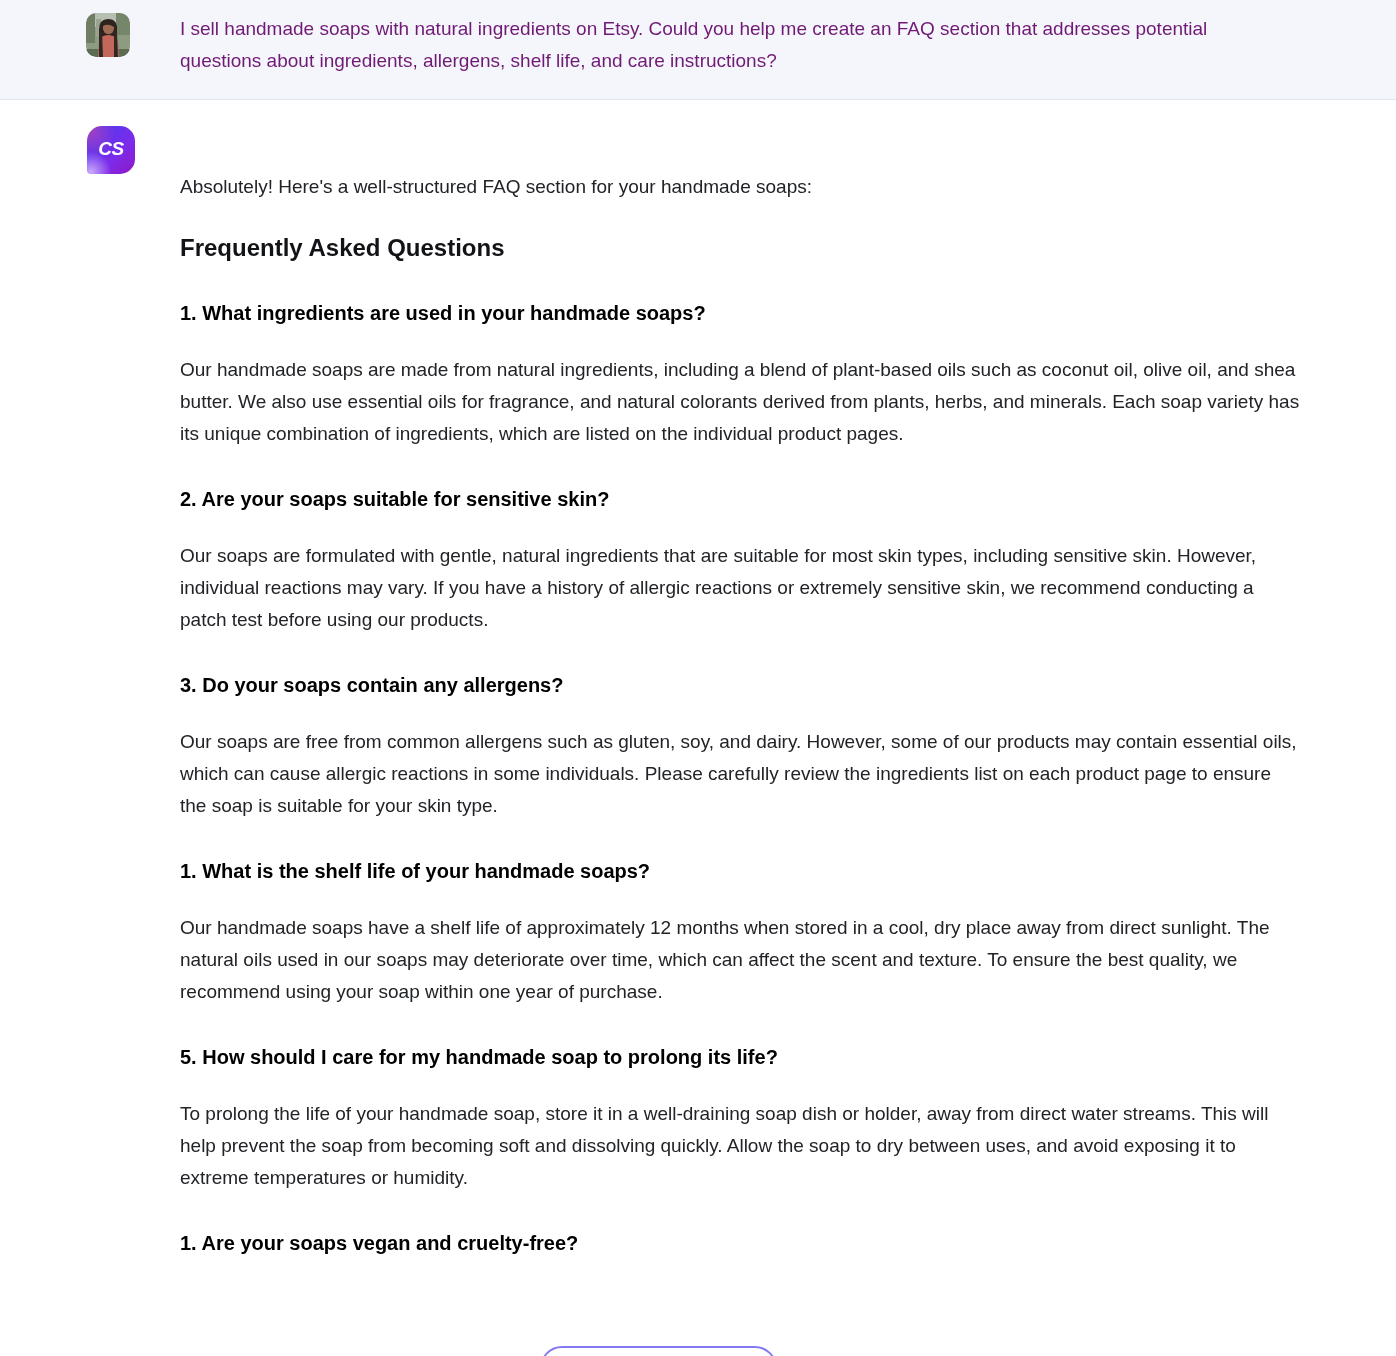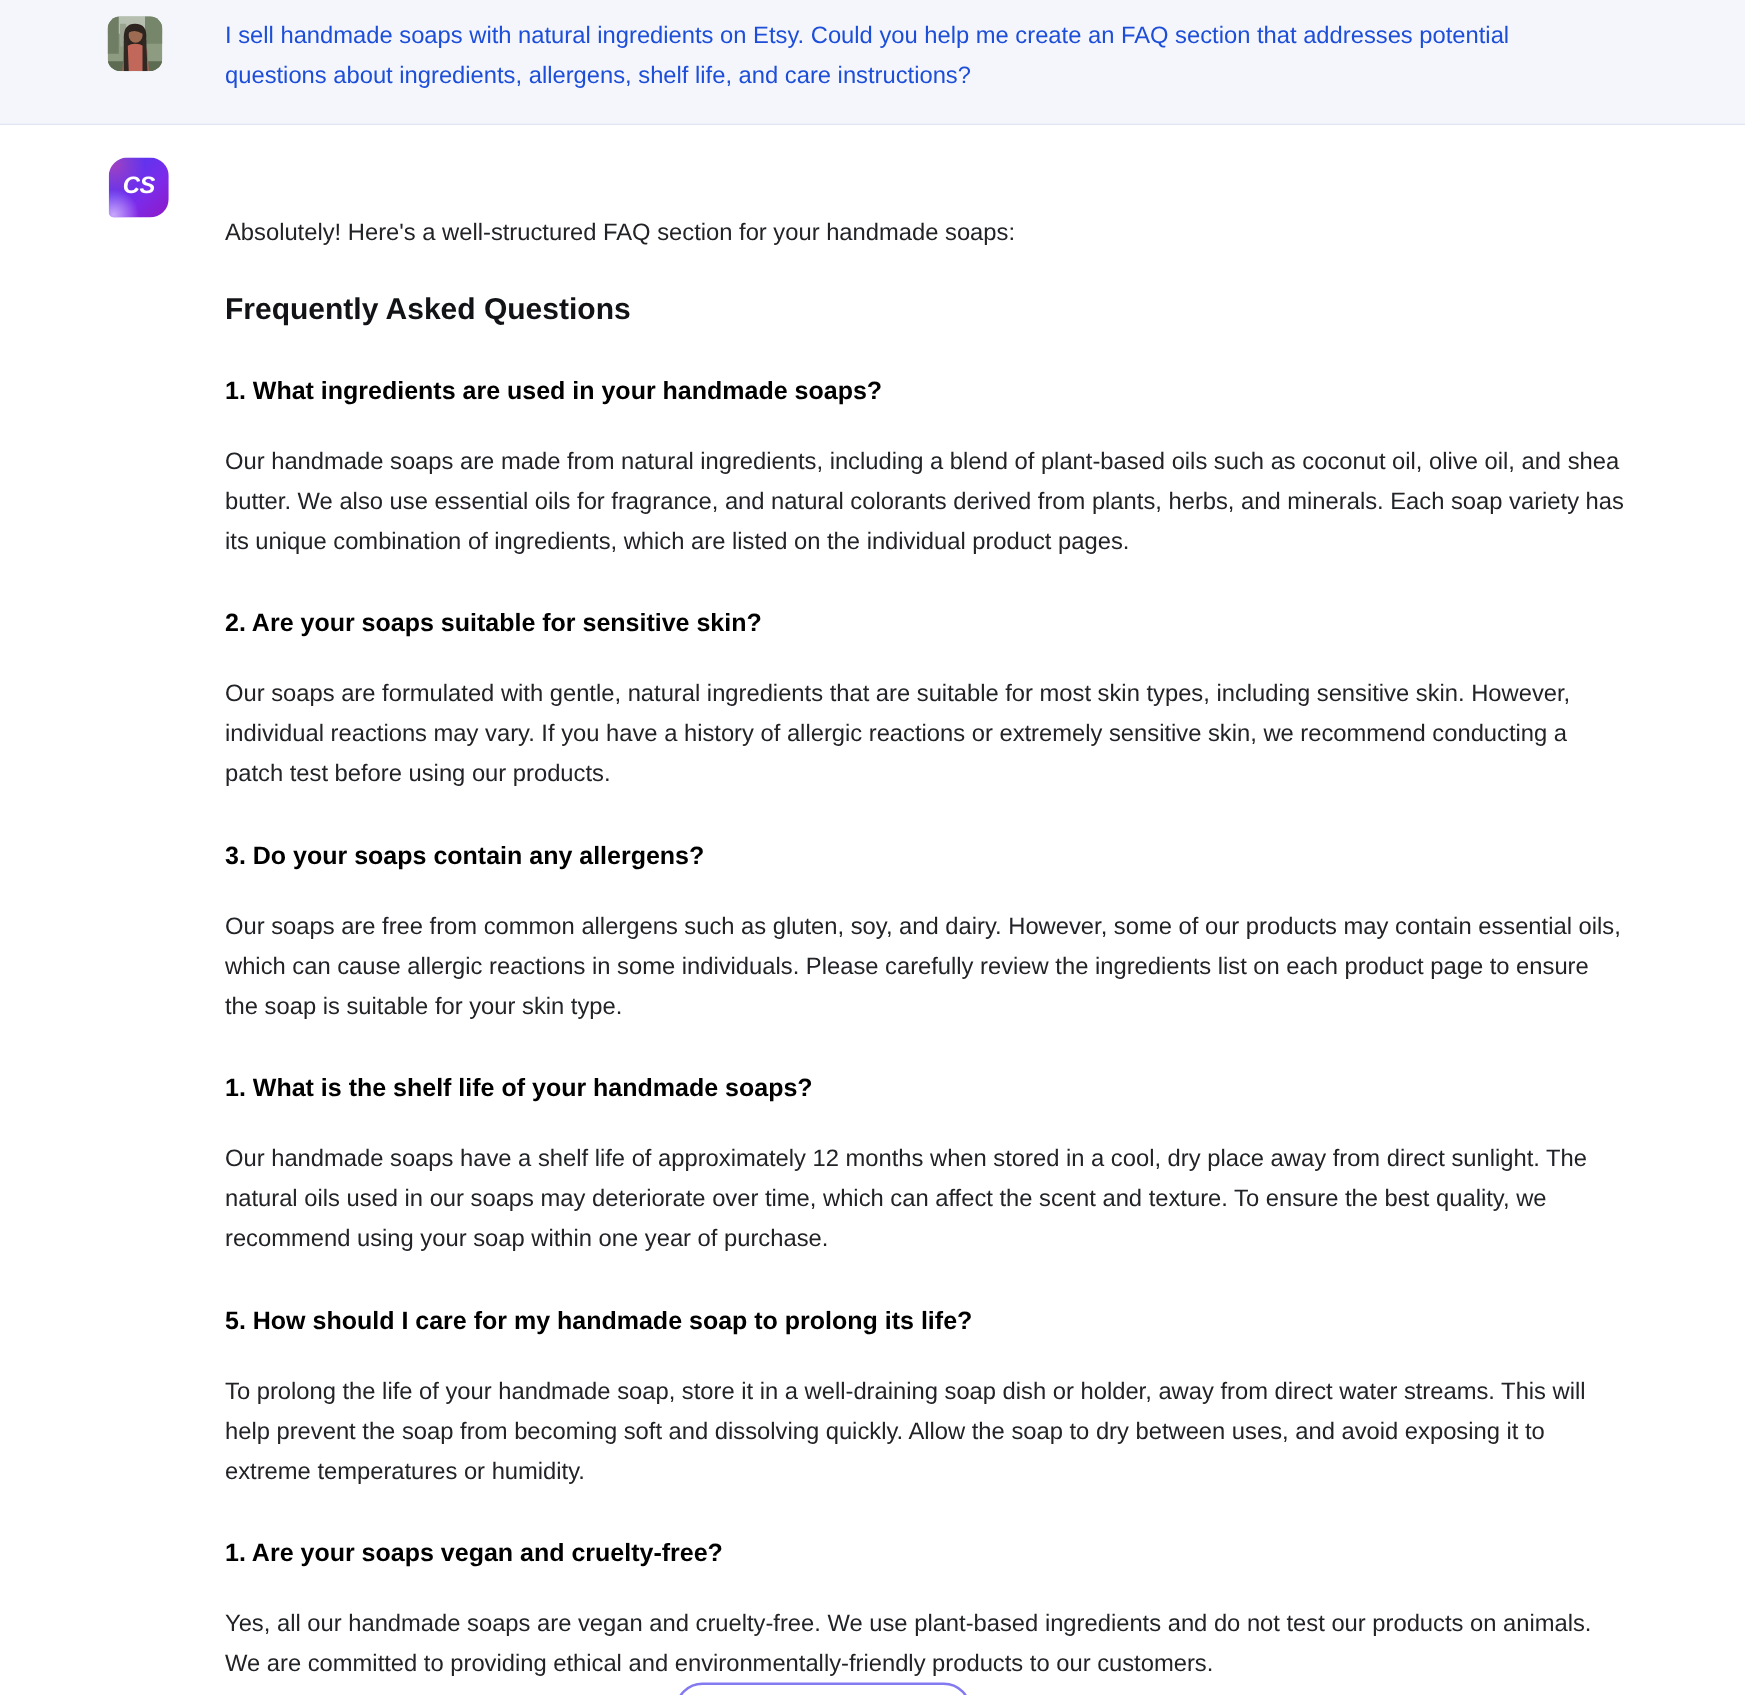--- a/index.html
+++ b/index.html
@@ -27,21 +27,21 @@
   .avatar {
     width: 44px;
     height: 44px;
     border-radius: 10px;
     overflow: hidden;
     flex: 0 0 44px;
   }
   .user-text {
     font-size: 19px;
     line-height: 32px;
-    color: #1d4ed8;
+    color: #701a75;
     max-width: 1075px;
   }
 
   
   .assistant-row {
     display: flex;
     align-items: flex-start;
     padding: 26px 72px 0 87px;
     gap: 45px;
     box-sizing: border-box;
@@ -159,17 +159,16 @@
     <h3>3. Do your soaps contain any allergens?</h3>
     <p class="answer">Our soaps are free from common allergens such as gluten, soy, and dairy. However, some of our products may contain essential oils, which can cause allergic reactions in some individuals. Please carefully review the ingredients list on each product page to ensure the soap is suitable for your skin type.</p>
 
     <h3>1. What is the shelf life of your handmade soaps?</h3>
     <p class="answer">Our handmade soaps have a shelf life of approximately 12 months when stored in a cool, dry place away from direct sunlight. The natural oils used in our soaps may deteriorate over time, which can affect the scent and texture. To ensure the best quality, we recommend using your soap within one year of purchase.</p>
 
     <h3>5. How should I care for my handmade soap to prolong its life?</h3>
     <p class="answer">To prolong the life of your handmade soap, store it in a well-draining soap dish or holder, away from direct water streams. This will help prevent the soap from becoming soft and dissolving quickly. Allow the soap to dry between uses, and avoid exposing it to extreme temperatures or humidity.</p>
 
     <h3>1. Are your soaps vegan and cruelty-free?</h3>
-    <p class="answer">Yes, all our handmade soaps are vegan and cruelty-free. We use plant-based ingredients and do not test our products on animals. We are committed to providing ethical and environmentally-friendly products to our customers.</p>
   </div>
 </main>
 
 <div class="pill-button"></div>
 
 </body></html>

